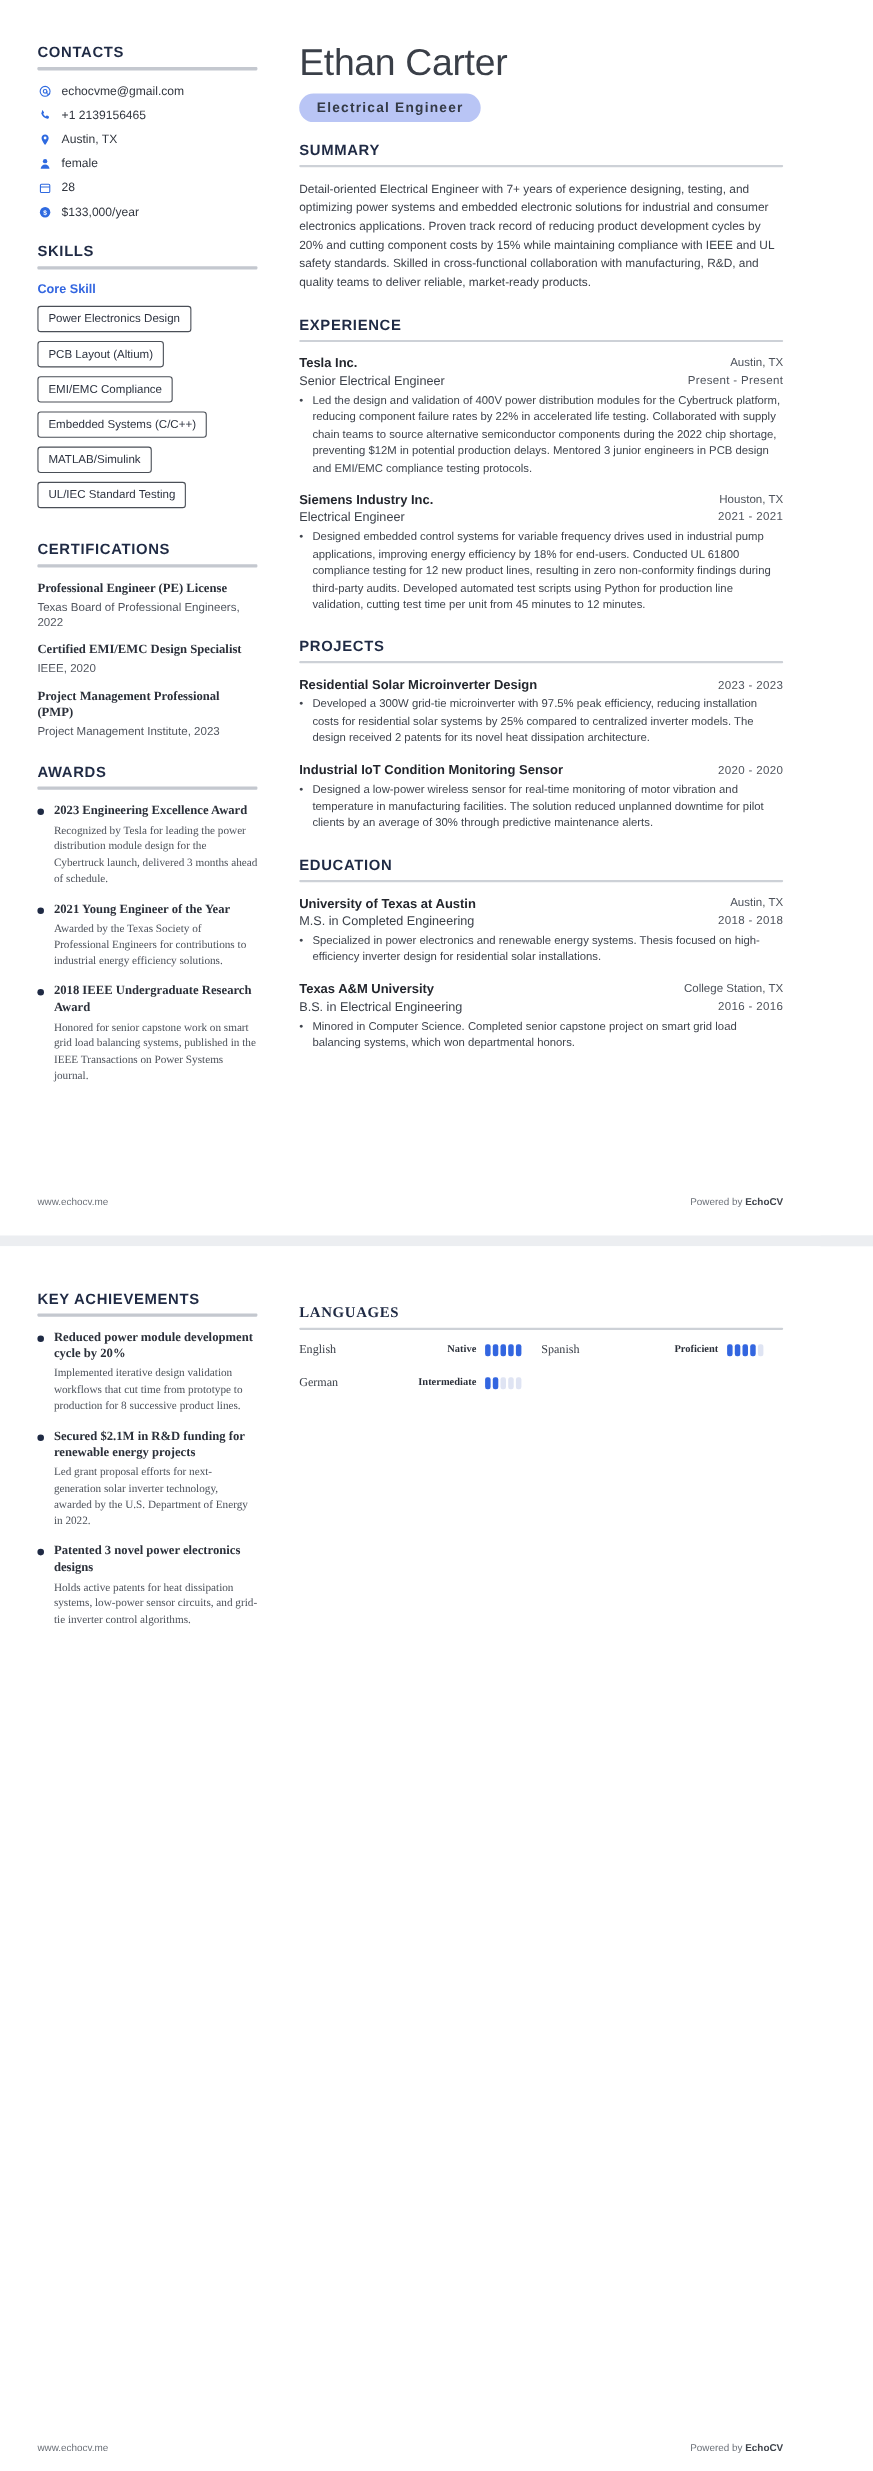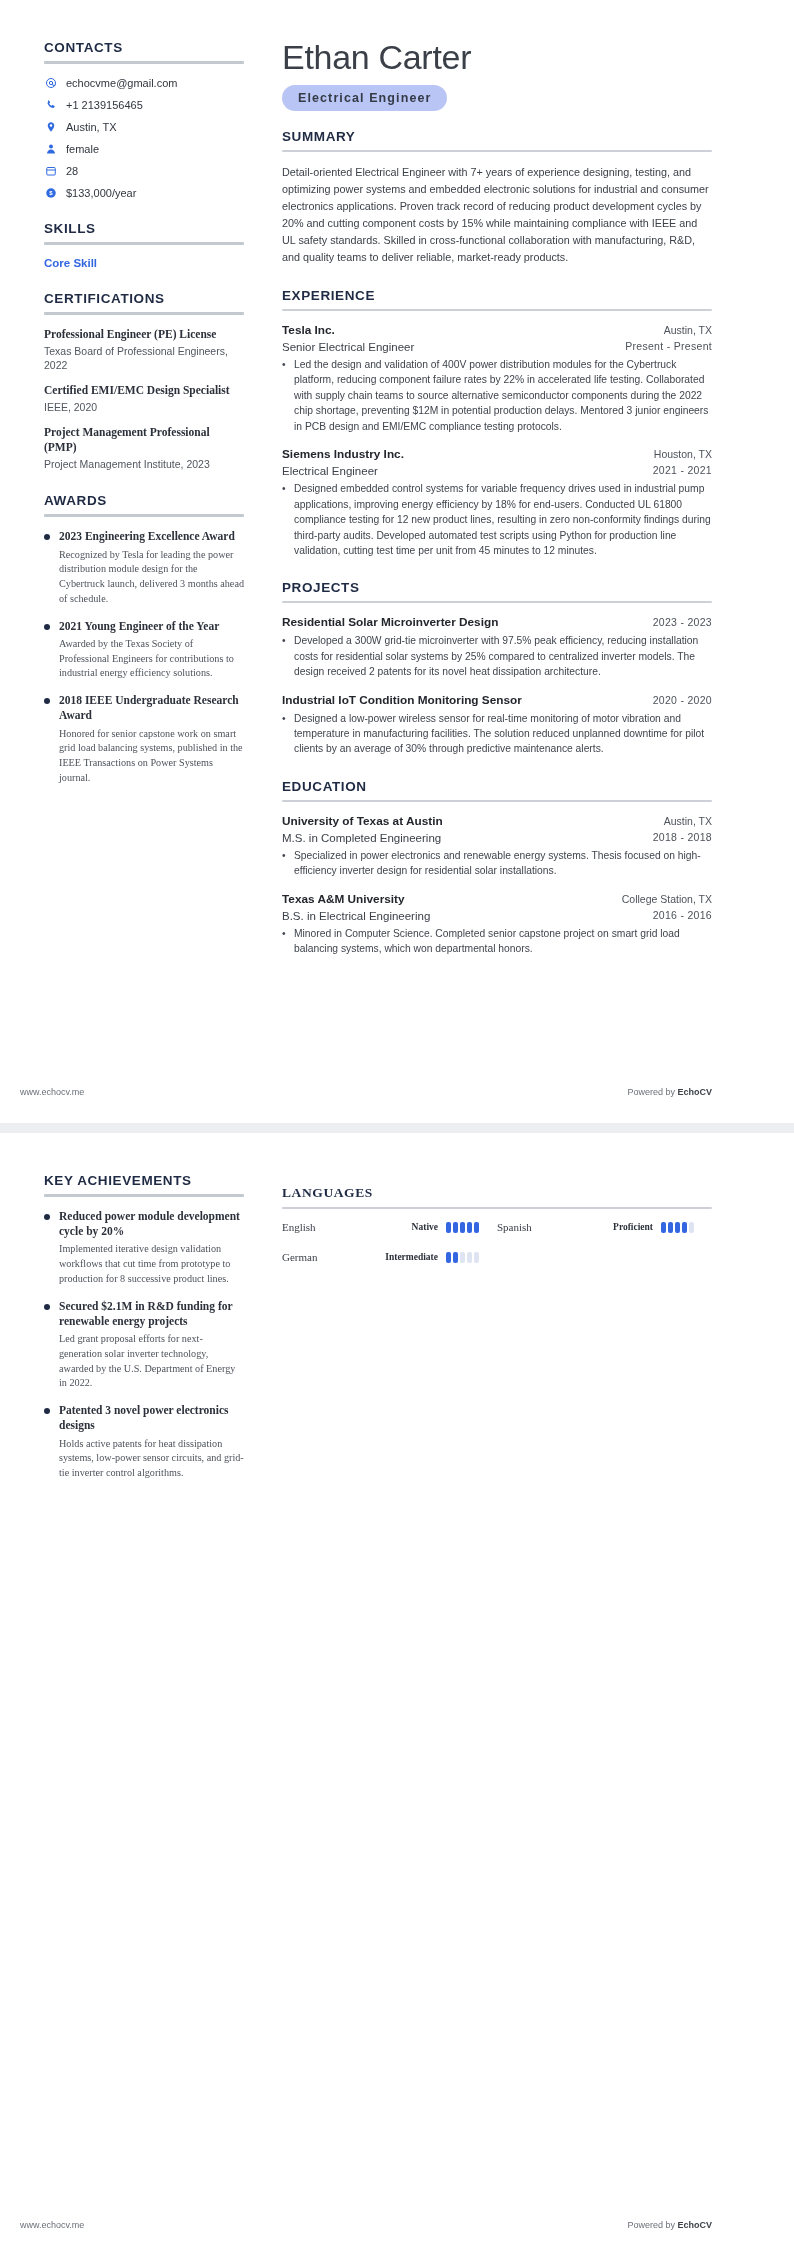--- a/index.html
+++ b/index.html
@@ -7,21 +7,21 @@
     width: 794px;
     background: #ffffff;
     font-family: "Liberation Sans", sans-serif;
     color: #2d3340;
   }
   .page {
     position: relative;
     width: 746px;
     min-height: 1123px;
     background: #ffffff;
-    padding: 40px 34px 0 44px;
+    padding: 40px 34px 0 34px;
   }
   .page.page2 {
     min-height: 1123px;
   }
   .cols { display: flex; align-items: flex-start; }
   .left-col { width: 218px; flex: 0 0 218px; padding-right: 18px; }
   .right-col { flex: 1 1 auto; padding-left: 20px; }
 
   
   .sec-title {
@@ -218,21 +218,21 @@
   .dot {
     width: 5px; height: 11px;
     border-radius: 2px;
     background: #dfe4f3;
   }
   .dot.on { background: #3366e0; }
 
   
   .footer {
     position: absolute;
-    left: 20px; right: 34px;
+    left: 34px; right: 34px;
     bottom: 26px;
     display: flex;
     justify-content: space-between;
     align-items: flex-start;
     font-size: 9px;
     color: #6b7078;
   }
   .footer .brand { font-weight: 400; }
   .footer .brand b { font-weight: 700; color: #3e434b; }
   .page-gap { height: 10px; background: #eceef1; }
@@ -306,20 +306,28 @@
             </svg>
           </span>
           <span>$133,000/year</span>
         </div>
       </div>
 
       <div class="sec">
         <div class="sec-title">SKILLS</div>
         <div class="sec-rule"></div>
         <div class="skill-group-name">Core Skill</div>
+        <div class="chips">
+          <span class="skill-chip">Power Electronics Design</span>
+          <span class="skill-chip">PCB Layout (Altium)</span>
+          <span class="skill-chip">EMI/EMC Compliance</span>
+          <span class="skill-chip">Embedded Systems (C/C++)</span>
+          <span class="skill-chip">MATLAB/Simulink</span>
+          <span class="skill-chip">UL/IEC Standard Testing</span>
+        </div>
       </div>
 
       <div class="sec">
         <div class="sec-title">CERTIFICATIONS</div>
         <div class="sec-rule"></div>
 
         <div class="cert">
           <div class="cert-name">Professional Engineer (PE) License</div>
           <div class="cert-org">Texas Board of Professional Engineers, 2022</div>
         </div>

